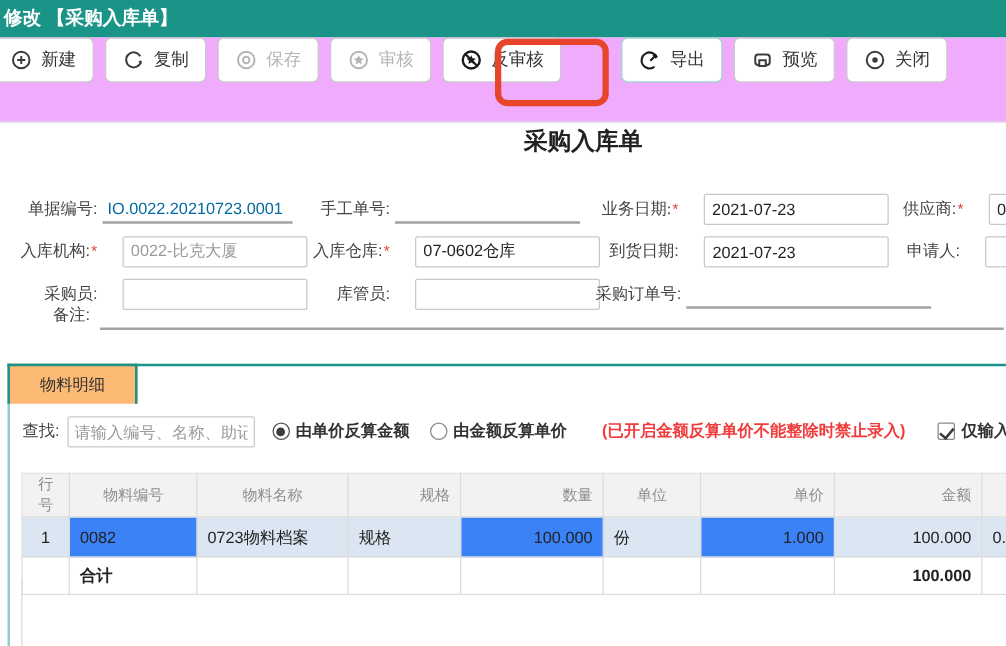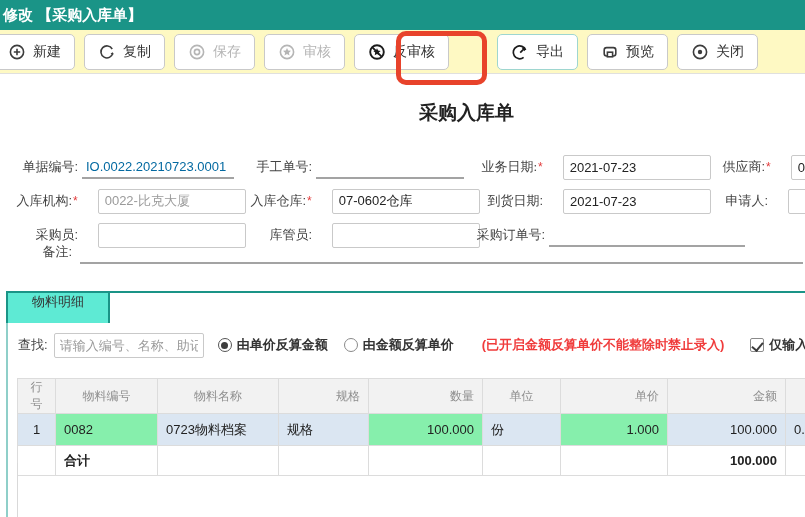--- a/index.html
+++ b/index.html
@@ -4,22 +4,22 @@
 <style>
   html,body{margin:0;padding:0;background:#fff;}
   .screen{position:relative;width:805px;height:517px;overflow:hidden;background:#fff;
           font-family:"Liberation Sans","DejaVu Sans",sans-serif;}
 
   
   .titlebar{position:absolute;left:0;top:0;right:0;height:30px;background:#1A9487;
             color:#fff;font-size:15px;font-weight:bold;line-height:30px;padding-left:3px;box-sizing:border-box;}
 
   
-  .toolbar{position:absolute;left:0;top:30px;right:0;height:44px;background:#fef9c3;
-           border-bottom:1px solid #E0E0DE;display:flex;align-items:center;box-sizing:border-box;}
+  .toolbar{position:absolute;left:0;top:30px;right:0;height:68px;background:#f0abfc;
+           border-bottom:1px solid #E0E0DE;display:flex;align-items:flex-start;box-sizing:border-box;}
   .tb-btn{height:36px;margin-left:9px;padding:0 13px;background:#fff;border:1px solid #C9C9C9;
           border-radius:5px;display:flex;align-items:center;gap:7px;font-size:14px;color:#333;
           cursor:pointer;font-family:inherit;white-space:nowrap;}
   .tb-btn:first-child{margin-left:-6px;}
   .tb-btn .ic{display:block;}
   .tb-btn.disabled{color:#B5B5B5;cursor:default;}
   .tb-btn.export{border-color:#9ED6D0;margin-left:48px;}
   .red-annotation{position:absolute;left:396px;top:31px;width:91px;height:54px;box-sizing:border-box;
                   border:5px solid #E8432B;border-radius:10px;pointer-events:none;z-index:5;}
 
@@ -31,23 +31,23 @@
   .req{color:#E23B3B;font-size:12px;margin-left:1px;}
   .box{height:25px;box-sizing:border-box;border:1px solid #C9C9C9;border-radius:2px;font-size:13px;
        padding:0 6px;color:#222;background:#fff;margin-left:20px;font-family:inherit;}
   .box.dim{color:#9A9A9A;}
   .uline{height:24px;box-sizing:border-box;border:none;border-bottom:2px solid #a3a3a3;font-size:13px;
          padding:0 4px;color:#0369a1;background:transparent;margin-left:4px;font-family:inherit;}
 
   
   .tab-topline{position:absolute;left:6px;top:291px;right:0;height:2px;background:#1A9487;}
   .panel-left{position:absolute;left:6px;top:291px;bottom:0;width:2px;background:#8FCFC9;}
-  .tab{position:absolute;left:6px;top:291px;width:104px;height:32px;background:#5eead4;
+  .tab{position:absolute;left:6px;top:291px;width:104px;height:32px;background:#fdba74;
        border:2px solid #1A9487;border-bottom:none;box-sizing:border-box;display:flex;
-       justify-content:center;font-size:13px;color:#333;cursor:pointer;}
+       align-items:center;justify-content:center;font-size:13px;color:#333;cursor:pointer;}
 
   
   .search-row{position:absolute;left:18px;top:331px;height:28px;width:980px;display:flex;align-items:center;}
   .slabel{font-size:13px;color:#444;}
   .search-input{width:150px;height:25px;box-sizing:border-box;border:1px solid #C9C9C9;border-radius:2px;
                 margin-left:6px;padding:0 5px;font-size:13px;color:#333;font-family:inherit;}
   .search-input::placeholder{color:#9A9A9A;}
   .radio{width:14px;height:14px;border:1px solid #8A8A8A;border-radius:50%;box-sizing:border-box;
          display:inline-flex;align-items:center;justify-content:center;background:#fff;flex:none;}
   .radio.sel{border-color:#555;}
@@ -61,21 +61,21 @@
   .mleft14{margin-left:14px;} .mleft16{margin-left:16px;}
 
   
   .grid-wrap{position:absolute;left:17px;top:378px;width:788px;overflow:hidden;}
   table.grid{border-collapse:collapse;table-layout:fixed;width:828px;}
   .grid th{height:23px;background:#F2F2F2;color:#8E8E8E;font-size:12px;font-weight:normal;
            border:1px solid #DCDCDC;padding:0 8px;box-sizing:border-box;}
   .grid td{height:32px;font-size:13px;color:#222;border:1px solid #DCDCDC;padding:0 8px;
            box-sizing:border-box;background:#DBE6F2;}
   .grid tr.totalrow td{height:30px;background:#fff;}
-  .grid td.yellow{background:#86efac;}
+  .grid td.yellow{background:#3b82f6;}
   .al{text-align:left;} .ac{text-align:center;} .ar{text-align:right;}
   .total-label{font-weight:bold;font-size:15px;}
   .total-amount{font-weight:bold;font-size:14px;}
   .grid-left-line{position:absolute;left:17px;top:463px;bottom:0;width:1px;background:#D9D9D9;}
 </style>
 </head>
 <body>
 
 <div class="screen">
 

